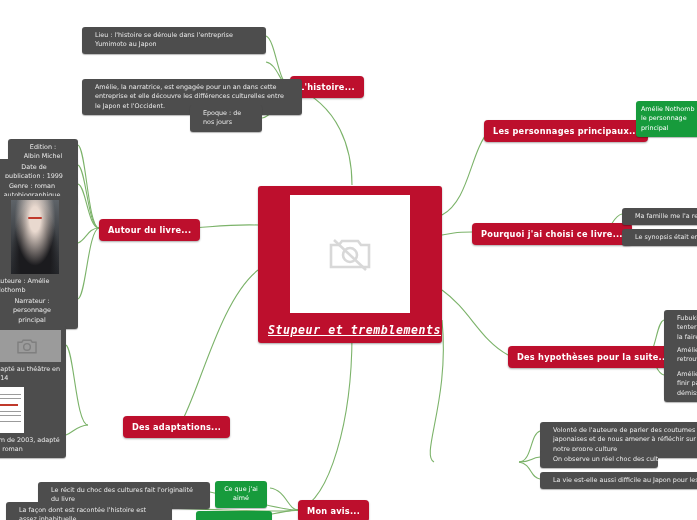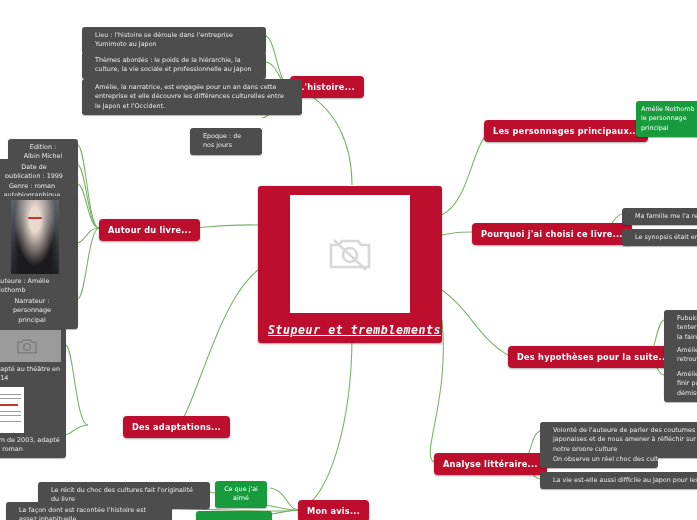--- a/index.html
+++ b/index.html
@@ -125,23 +125,22 @@
           <path d="M7 6 L39 36" stroke-width="2.6"></path>
         </g>
       </svg>
     </div>
     <div class="title">Stupeur et tremblements</div>
   </div>
 
   <div class="node branch" style="left:290px;top:76px;">L'histoire...</div>
 
   <div class="node leaf" style="left:82px;top:27px;width:184px;">Lieu : l'histoire se déroule dans l'entreprise Yumimoto au Japon</div>
-  <div class="node leaf" style="left:82px;top:52px;width:184px;">Thèmes abordés : le poids de la hiérarchie, la culture, la vie sociale et professionnelle au Japon</div>
   <div class="node leaf" style="left:82px;top:79px;width:220px;">Amélie, la narratrice, est engagée pour un an dans cette entreprise et elle découvre les différences culturelles entre le Japon et l'Occident.</div>
-  <div class="node leaf" style="left:190px;top:128px;width:72px;">Epoque : de nos jours</div>
+  <div class="node leaf" style="left:190px;top:105px;width:72px;">Epoque : de nos jours</div>
 
   <div class="node leaf" style="left:8px;top:139px;width:70px;text-align:center;">Edition : Albin Michel</div>
 
   <div class="node branch" style="left:99px;top:219px;">Autour du livre...</div>
   <div class="node leaf" style="left:-10px;top:159px;width:88px;text-align:center;">Date de publication : 1999</div>
   <div class="node leaf" style="left:-14px;top:178px;width:92px;text-align:center;">Genre : roman autobiographique</div>
 
   <div class="node leaf img" style="left:-8px;top:196px;width:86px;">
     <div class="photo" style="width:48px;height:74px;margin:0 auto;background:
            radial-gradient(ellipse at 50% 26%, #e9d9cf 0 16%, rgba(233,217,207,0) 60%),
@@ -198,19 +197,18 @@
 
   <div class="node leaf" style="left:622px;top:208px;width:96px;white-space:nowrap;overflow:hidden;">Ma famille me l'a recommandé</div>
   <div class="node leaf" style="left:622px;top:229px;width:96px;white-space:nowrap;overflow:hidden;">Le synopsis était engageant</div>
 
   <div class="node branch" style="left:508px;top:346px;">Des hypothèses pour la suite...</div>
 
   <div class="node leaf" style="left:664px;top:310px;width:62px;">Fubuki va tenter de la faire renvoyer</div>
   <div class="node leaf" style="left:664px;top:342px;width:62px;">Amélie va retrouver son précédent poste</div>
   <div class="node leaf" style="left:664px;top:366px;width:62px;">Amélie va finir par démissionner</div>
 
-  <div class="node branch" style="left:434px;top:453px;">Analyse littéraire...</div>
 
   <div class="node leaf" style="left:540px;top:422px;width:170px;">Volonté de l'auteure de parler des coutumes japonaises et de nous amener à réfléchir sur notre propre culture</div>
   <div class="node leaf" style="left:540px;top:451px;width:118px;white-space:nowrap;overflow:hidden;">On observe un réel choc des cultures</div>
   <div class="node leaf" style="left:540px;top:472px;width:170px;white-space:nowrap;overflow:hidden;">La vie est-elle aussi difficile au Japon pour les femmes ?</div>
 
 </div>
 
 </body></html>

